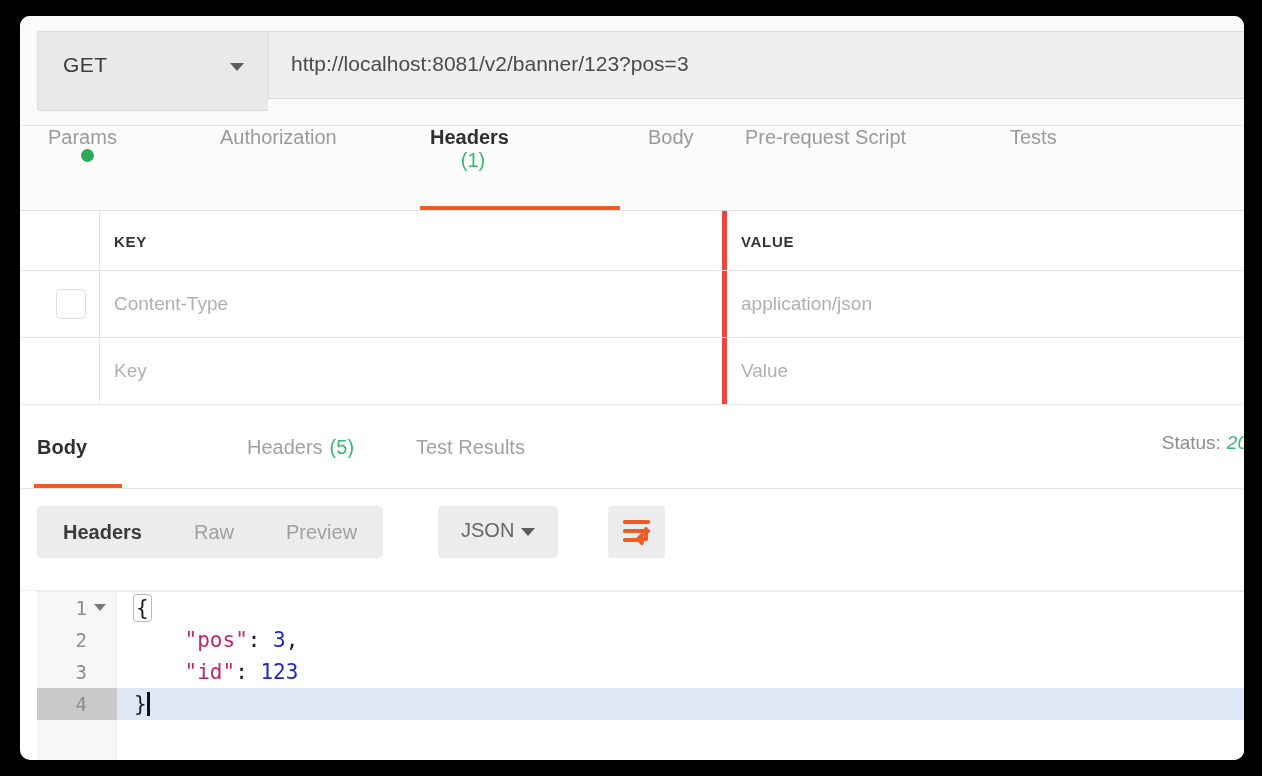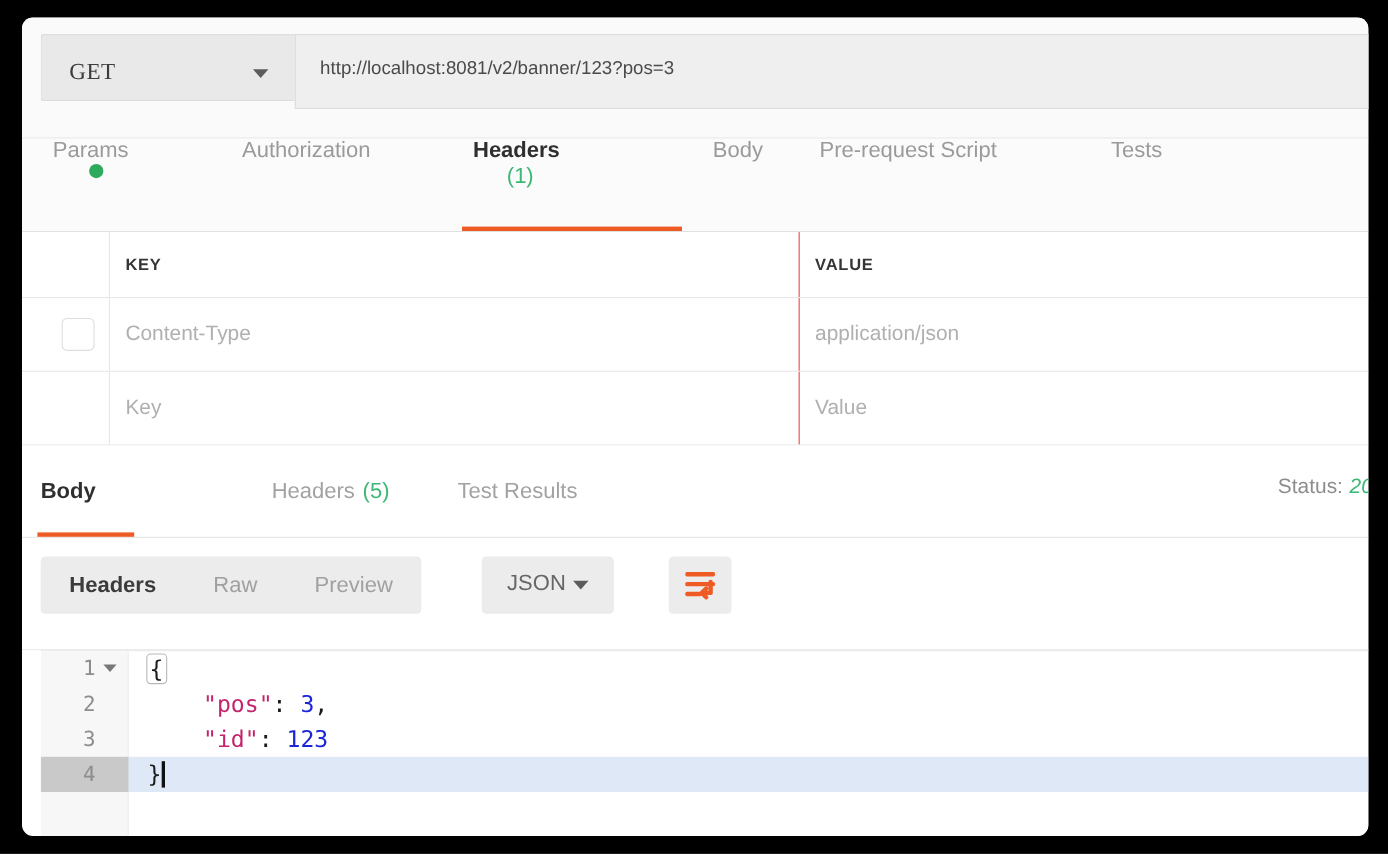--- a/index.html
+++ b/index.html
@@ -41,28 +41,27 @@
     height: 110px;
     background: #fafafa;
     border-bottom: 1px solid #e4e4e4;
     box-sizing: border-box;
   }
   .method-select {
     position: absolute;
     left: 17px;
     top: 15px;
     width: 231px;
-    height: 61px;
+    height: 80px;
     background: #e9e9e9;
     border: 1px solid #dcdcdc;
     border-right: none;
     border-radius: 3px 0 0 3px;
     box-sizing: border-box;
     cursor: pointer;
-    font-family: Liberation Serif, serif;
   }
   .method-label {
     position: absolute;
     left: 25px;
     top: 21px;
     font-size: 21px;
     color: #3c3c3c;
     letter-spacing: 0.4px;
   }
   .method-caret {
@@ -81,21 +80,21 @@
     width: 990px;
     height: 68px;
     background: #efefef;
     border: 1px solid #dcdcdc;
     box-sizing: border-box;
   }
   .url-text {
     position: absolute;
     left: 22px;
     top: 20px;
-    font-size: 17px;
+    font-size: 21px;
     color: #4a4a4a;
     white-space: nowrap;
   }
 
   
   .req-tabs {
     position: absolute;
     left: 0; top: 110px;
     width: 1224px;
     height: 85px;
@@ -153,21 +152,21 @@
     position: absolute;
     left: 0; top: 0;
     width: 80px; height: 100%;
     border-right: 1px solid #e6e6e6;
     box-sizing: border-box;
   }
   .cell-key {
     position: absolute;
     left: 80px; top: 0;
     width: 627px; height: 100%;
-    border-right: 1px solid #ef4444;
+    border-right: 5px solid #ef4444;
     box-sizing: border-box;
   }
   .cell-val {
     position: absolute;
     left: 707px; top: 0;
     width: 517px; height: 100%;
     box-sizing: border-box;
   }
   .cell-txt {
     position: absolute;

